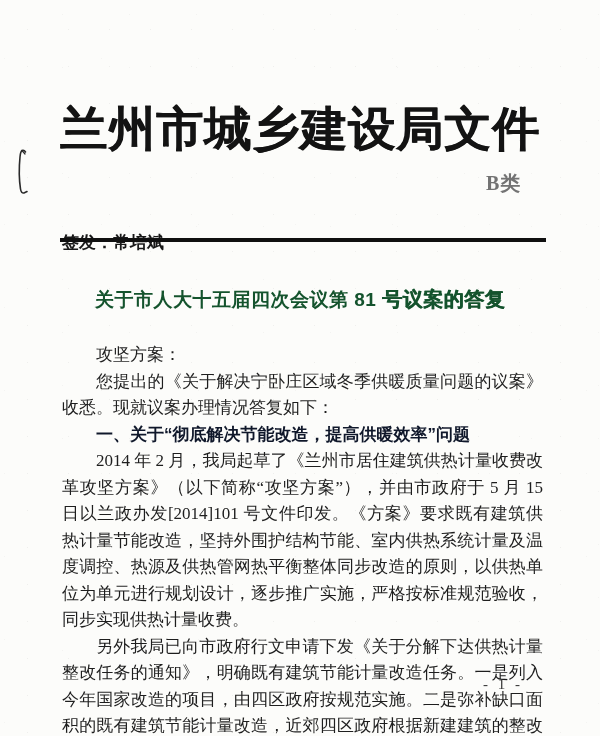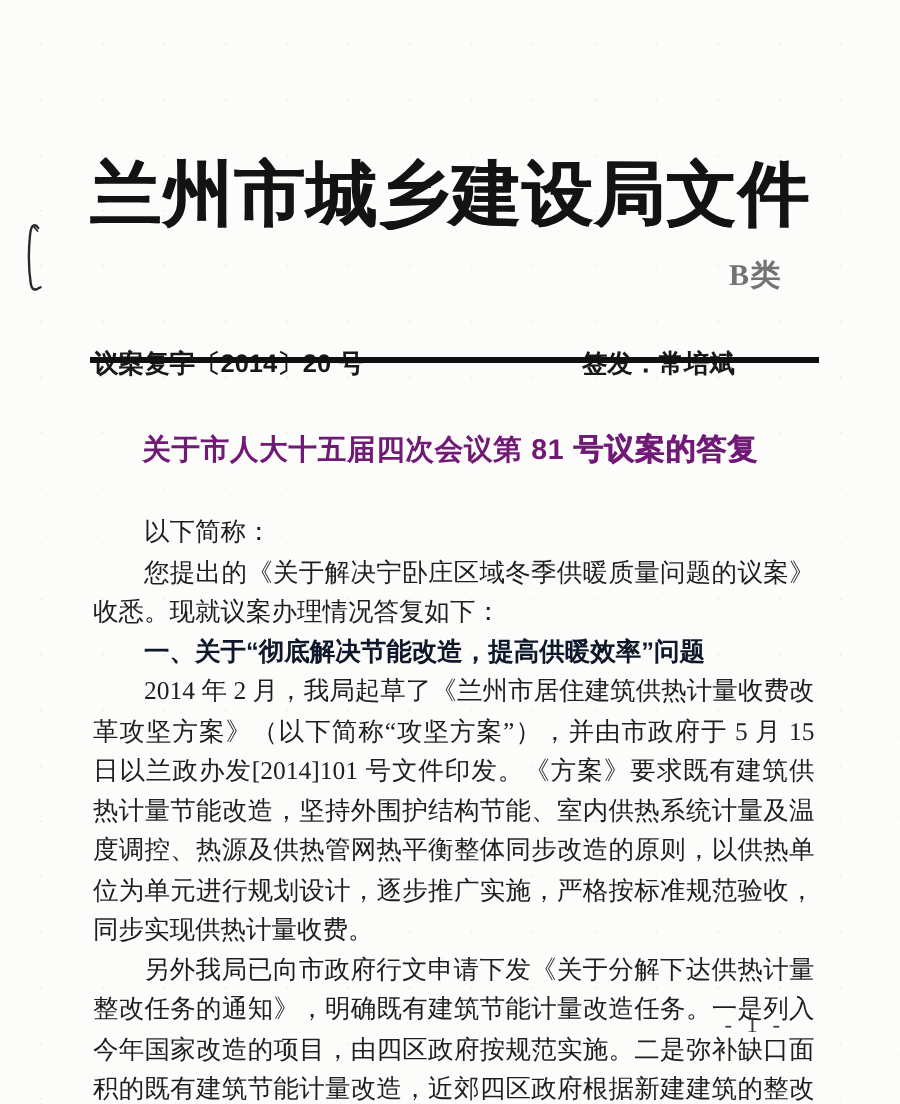--- a/index.html
+++ b/index.html
@@ -75,21 +75,21 @@
     position: absolute;
     top: 286px;
     left: 0;
     right: 0;
     text-align: center;
     font-family: "Liberation Sans", "DejaVu Sans", sans-serif;
     font-size: 19px;
     font-weight: 600;
     letter-spacing: 0.5px;
     white-space: nowrap;
-    color: #701a75;
+    color: #14532d;
   }
   .doc-title .emphasis {
     font-weight: 900;
     font-size: 20px;
     text-shadow: 0.6px 0 0 currentColor;
   }
   .body-block {
     position: absolute;
     top: 342px;
     left: 62px;
@@ -128,32 +128,31 @@
   <svg class="bracket-mark" width="16" height="52" viewBox="0 0 16 52" aria-hidden="true">
     <path d="M10.5,5 Q9,2.5 7,3.5 Q5.5,4.5 5,10 C4,20 4,32 5.5,42 Q6.2,46.5 9,46 L12,44.5" fill="none" stroke="#2a2a2a" stroke-width="1.6" stroke-linecap="round"></path>
     <path d="M7,3.5 L10,7" fill="none" stroke="#2a2a2a" stroke-width="1.2" stroke-linecap="round"></path>
   </svg>
 
   <div class="masthead">兰州市城乡建设局文件</div>
 
   <div class="category">B类</div>
 
   <div class="doc-meta-row">
-    <span class="doc-number">议案复字〔2014〕20 号</span>
     <span class="issuer">签发：常培斌</span>
   </div>
 
   <div class="divider"></div>
 
   <div class="doc-title">
     <span>关于市人大十五届四次会议第 81 </span><span class="emphasis">号议案的答复</span>
   </div>
 
   <div class="body-block">
-    <p class="para salutation">以下简称：</p>
+    <p class="para salutation">攻坚方案：</p>
     <p class="para">您提出的《关于解决宁卧庄区域冬季供暖质量问题的议案》收悉。现就议案办理情况答复如下：</p>
     <p class="para heading">一、关于“彻底解决节能改造，提高供暖效率”问题</p>
     <p class="para">2014 年 2 月，我局起草了《兰州市居住建筑供热计量收费改革攻坚方案》（以下简称“攻坚方案”），并由市政府于 5 月 15 日以兰政办发[2014]101 号文件印发。《方案》要求既有建筑供热计量节能改造，坚持外围护结构节能、室内供热系统计量及温度调控、热源及供热管网热平衡整体同步改造的原则，以供热单位为单元进行规划设计，逐步推广实施，严格按标准规范验收，同步实现供热计量收费。</p>
     <p class="para">另外我局已向市政府行文申请下发《关于分解下达供热计量整改任务的通知》，明确既有建筑节能计量改造任务。一是列入今年国家改造的项目，由四区政府按规范实施。二是弥补缺口面积的既有建筑节能计量改造，近郊四区政府根据新建建筑的整改情况，选择业主改造意愿强、投入少、效果明显的既有居住建筑</p>
   </div>
 
   <div class="page-number">- 1 -</div>
 
 </div>
 

